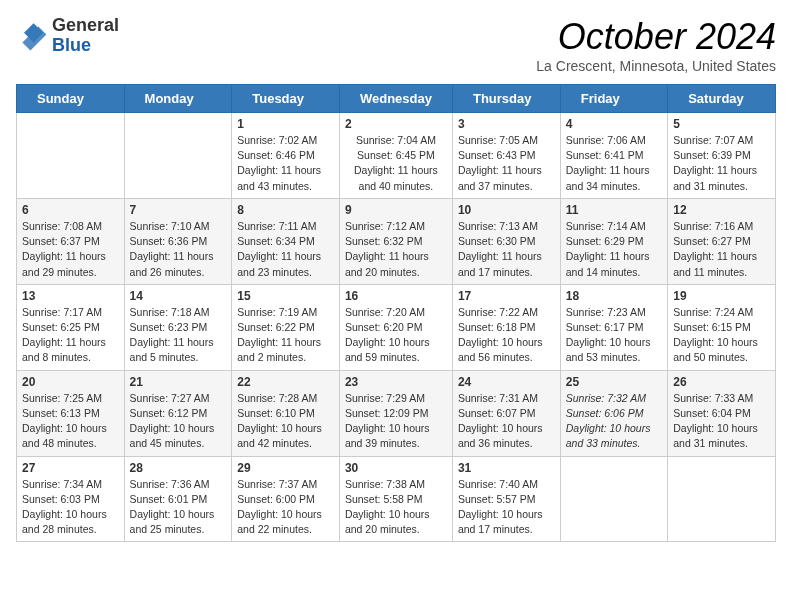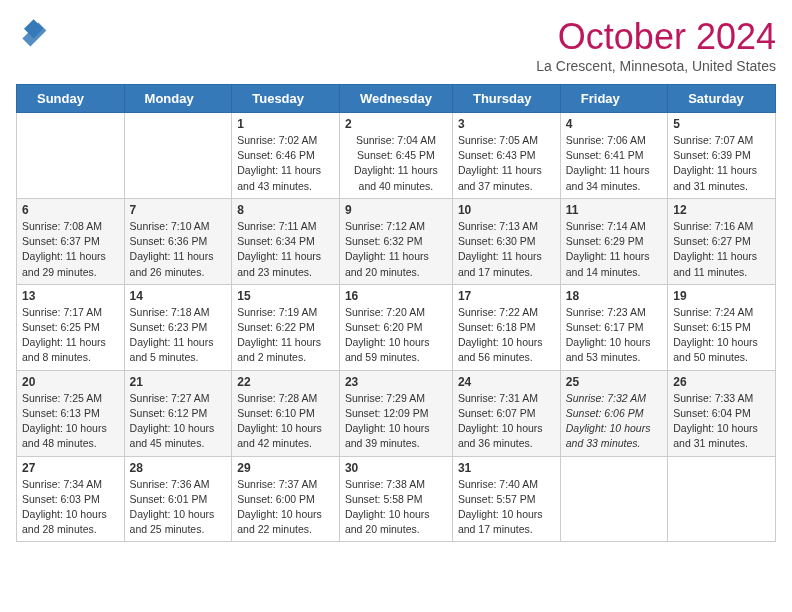--- a/index.html
+++ b/index.html
@@ -30,22 +30,23 @@
     .logo-text .blue { color: #1a5fa8; }
     .logo-icon {
       width: 32px;
       height: 32px;
     }
     .title-block {
       text-align: right;
     }
     .month-title {
       font-size: 36px;
-      color: #be185d;
+      color: #000000;
       font-weight: normal;
+      font-style: italic;
     }
     .location {
       font-size: 14px;
       color: #555;
     }
     .calendar {
       width: 100%;
       border-collapse: collapse;
       border: 1px solid #ccc;
     }
@@ -87,20 +88,24 @@
   </style>
 </head>
 <body>
 
 <div class="header">
   <div class="logo">
     <svg class="logo-icon" viewBox="0 0 40 40">
       <polygon points="28,8 38,18 28,28 18,38 8,28 18,18" fill="#3579b8" opacity="0.85"></polygon>
       <polygon points="22,4 34,16 22,28 10,16" fill="#3579b8"></polygon>
     </svg>
+    <div class="logo-text">
+      <div><span style="color:#333">General</span></div>
+      <div><span class="blue">Blue</span></div>
+    </div>
   </div>
   <div class="title-block">
     <div class="month-title">October 2024</div>
     <div class="location">La Crescent, Minnesota, United States</div>
   </div>
 </div>
 
 <table class="calendar">
   <thead>
     <tr id="header-row">

